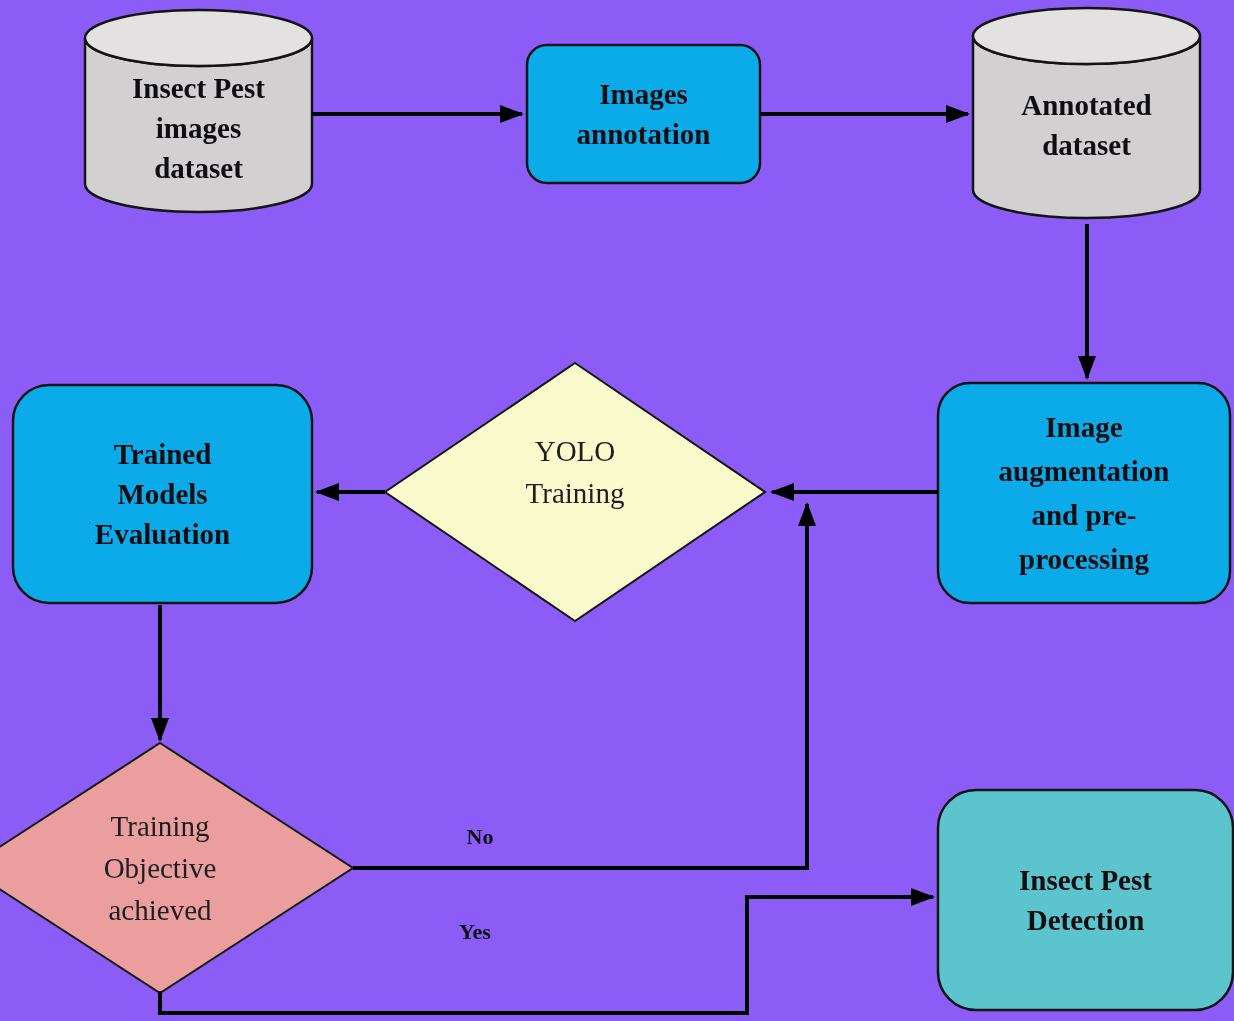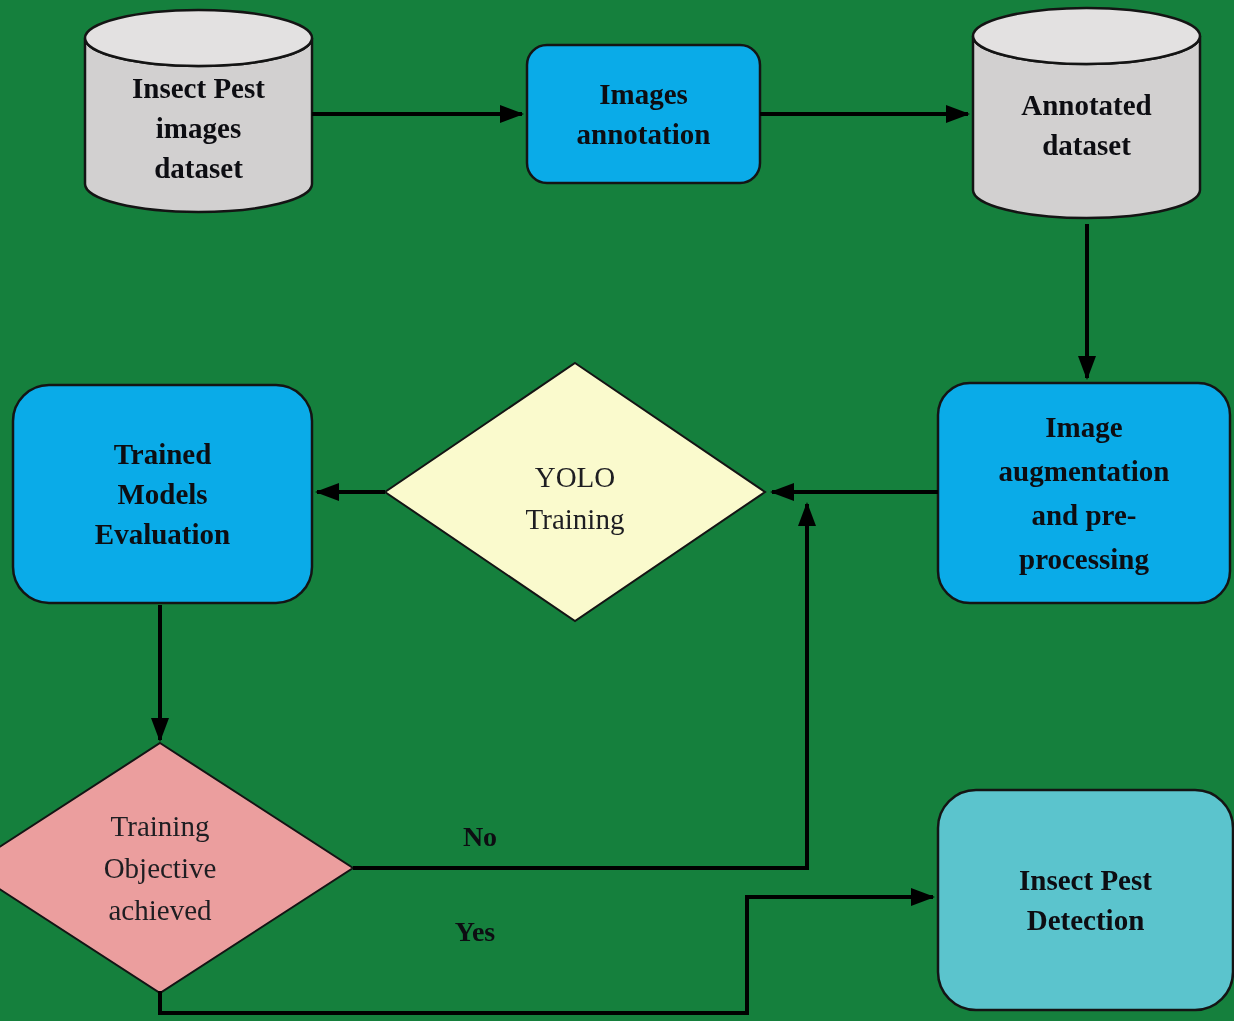--- a/index.html
+++ b/index.html
@@ -4,21 +4,21 @@
 <style>
   html, body {
     margin: 0;
     padding: 0;
     background: #ffffff;
   }
   .canvas {
     position: relative;
     width: 1234px;
     height: 1021px;
-    background: #15803d;
+    background: #8b5cf6;
     overflow: hidden;
     font-family: "Liberation Serif", "DejaVu Serif", serif;
   }
   .shape-layer {
     position: absolute;
     left: 0;
     top: 0;
     width: 1234px;
     height: 1021px;
   }
@@ -40,21 +40,21 @@
   .node-label.plain {
     font-weight: normal;
     color: #1e1e22;
     line-height: 42px;
   }
   .edge-label {
     position: absolute;
     display: flex;
     align-items: center;
     justify-content: center;
-    font-size: 28px;
+    font-size: 22px;
     font-weight: bold;
     color: #0d0d12;
     pointer-events: none;
   }
 </style>
 </head>
 <body>
 
 <div class="canvas">
 
@@ -112,21 +112,21 @@
 annotation</div>
 
   <div class="node-label bold" style="left:973px; top:50px; width:227px; height:150px;text-align:center;">Annotated
 dataset</div>
 
   <div class="node-label bold" style="left:938px; top:383px; width:292px; height:220px; line-height:44px;">Image
 augmentation
 and pre-
 processing</div>
 
-  <div class="node-label plain" style="left:425px; top:369px; width:300px; height:258px;">YOLO
+  <div class="node-label plain" style="left:425px; top:343px; width:300px; height:258px;">YOLO
 Training</div>
 
   <div class="node-label bold" style="left:13px; top:385px; width:299px; height:218px;border-radius:10px;">Trained
 Models
 Evaluation</div>
 
   <div class="node-label plain" style="left:10px; top:743px; width:300px; height:250px;">Training
 Objective
 achieved</div>
 

